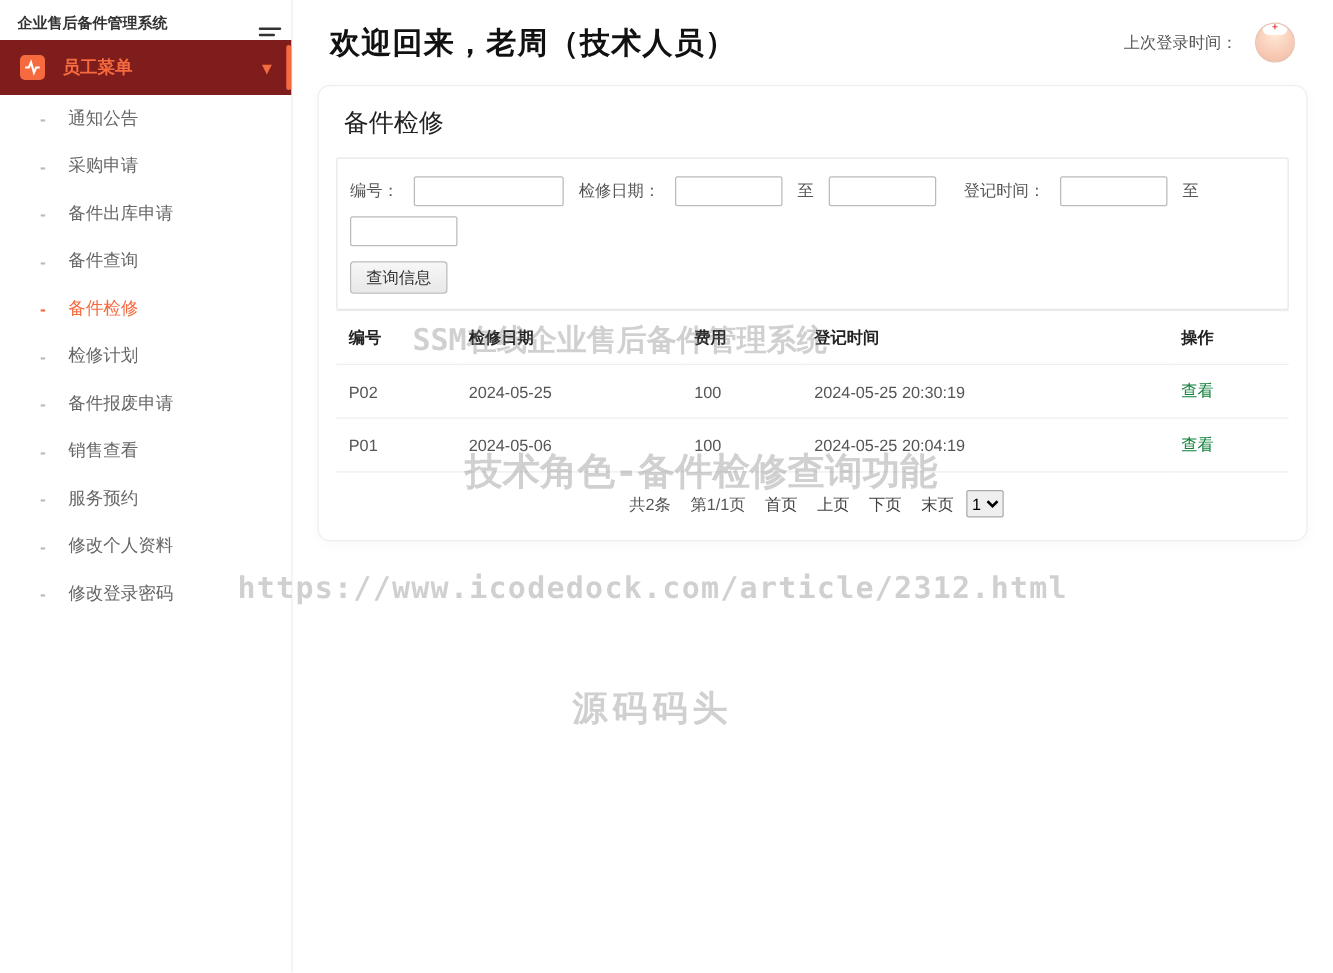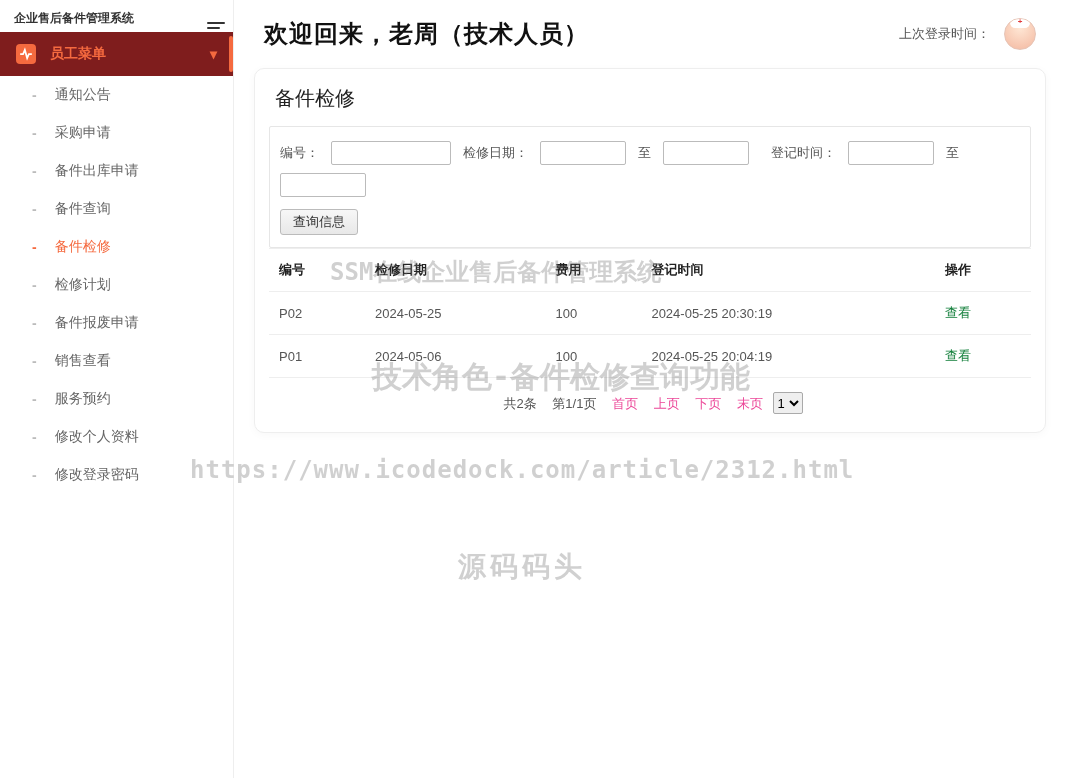--- a/index.html
+++ b/index.html
@@ -157,21 +157,21 @@
     }
     table.data th { font-weight: 700; color: #222; border-top: 1px solid #eee; }
     table.data td { color: #555; }
     table.data td.action a { color: #15803d; text-decoration: none; cursor: pointer; }
     
     .pagination {
       text-align: center; padding: 14px 0 4px 0; color: #555;
       font-size: 13px;
     }
     .pagination .seg { margin: 16px 6px; }
-    .pagination a { color: #ec4899; text-decoration: none; cursor: pointer; }
+    .pagination a { color: #404040; text-decoration: none; cursor: pointer; }
     .pagination select {
       height: 22px; border: 1px solid #aaa; border-radius: 2px; font-size: 13px;
     }
     
     
     .wm {
       position: absolute; color: rgba(120,120,120,0.35);
       font-weight: 700; pointer-events: none; white-space: nowrap;
       font-family: Consolas, monospace;
     }

